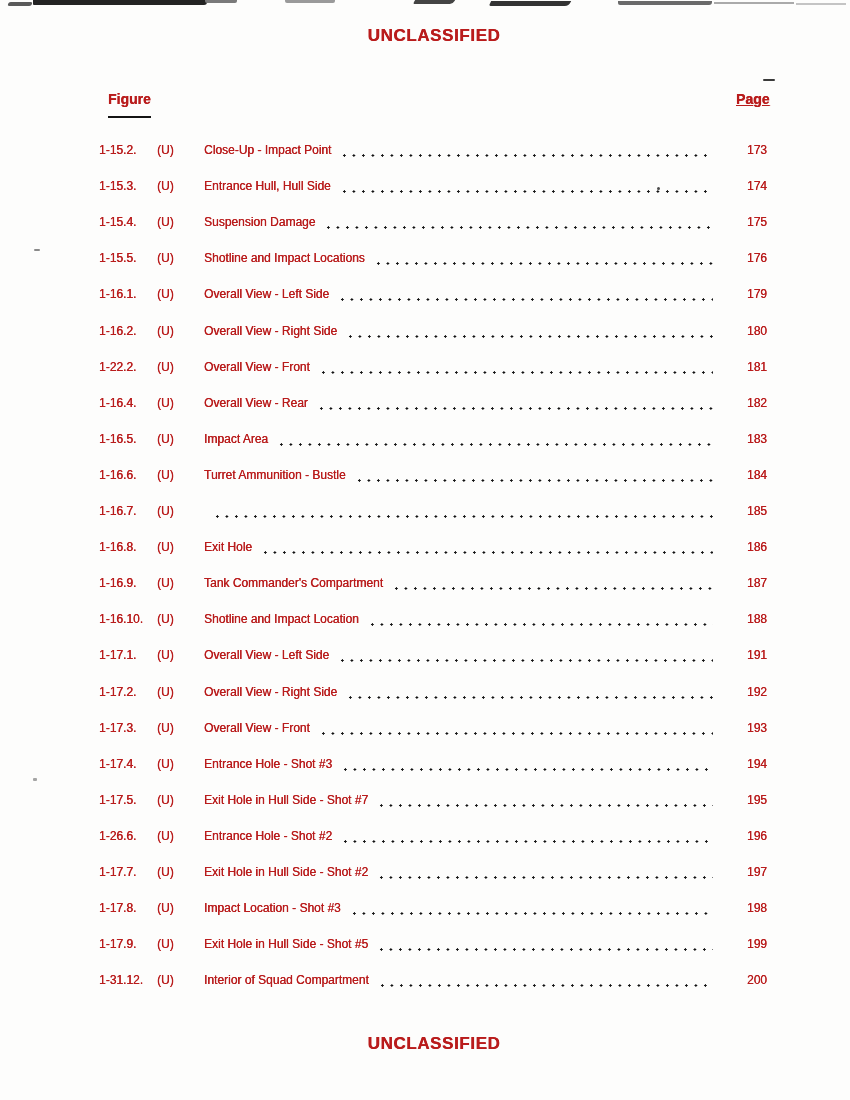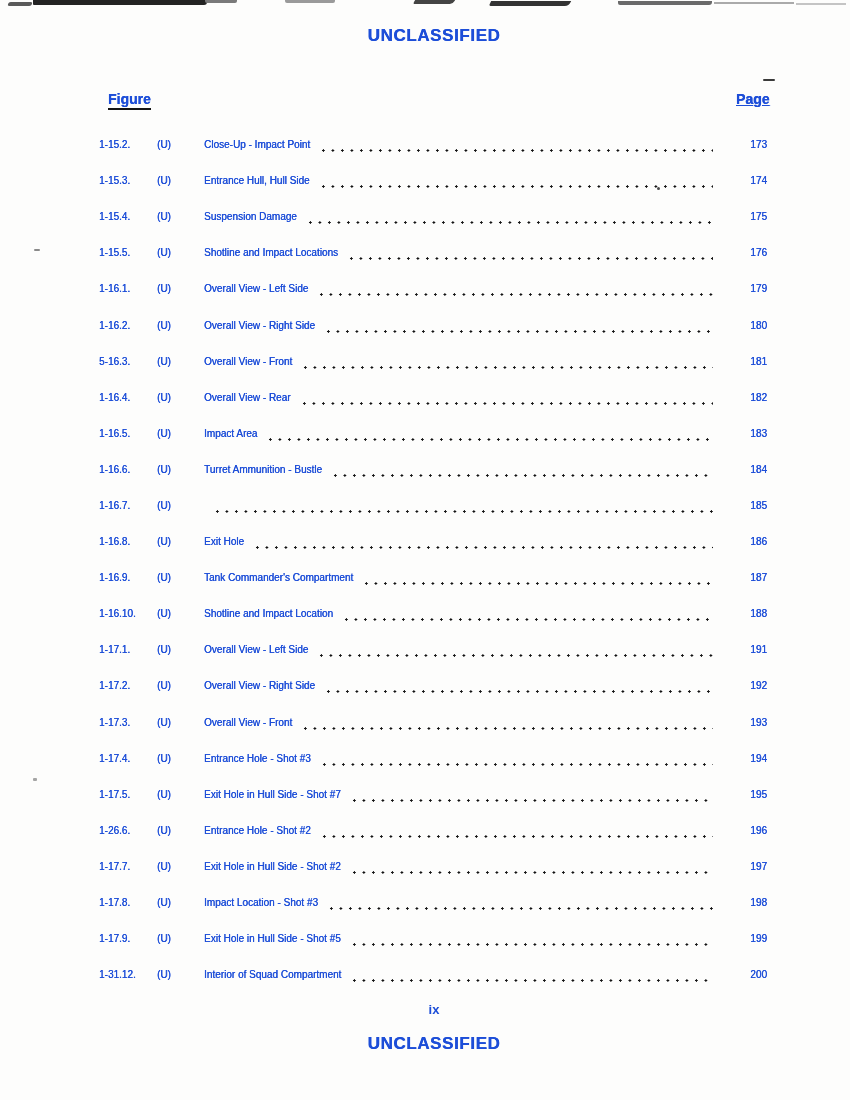--- a/index.html
+++ b/index.html
@@ -4,21 +4,21 @@
 <style>
   html, body { margin: 0; padding: 0; background: #e8e8e8; }
   .page {
     position: relative;
     width: 850px;
     height: 1100px;
     margin: 0 auto;
     background: #fdfdfc;
     overflow: hidden;
     font-family: "Liberation Sans", sans-serif;
-    color: #1d4ed8;
+    color: #b91c1c;
     text-decoration: underline;
   }
 
   
   .art { position: absolute; pointer-events: none; }
   .a1  { left: 8px;   top: 2px;  width: 24px;  height: 4px; background: #5a5a5a; border-radius: 2px; transform: skewX(-20deg); }
   .a2  { left: 33px;  top: 0;    width: 174px; height: 5px; background: #232323; border-radius: 0 0 3px 1px; }
   .a3  { left: 205px; top: 0;    width: 32px;  height: 3px; background: #7a7a7a; border-radius: 0 0 2px 2px; }
   .a4  { left: 285px; top: 0;    width: 50px;  height: 3px; background: #9a9a9a; border-radius: 0 0 2px 2px; }
   .a5  { left: 414px; top: 0;    width: 40px;  height: 4px; background: #444444; border-radius: 0 0 3px 2px; transform: skewX(-30deg); }
@@ -44,38 +44,38 @@
 
   .folio { top: 1002px; font-size: 13px; font-weight: bold; }
 
   .col-header {
     position: absolute;
     top: 91px;
     font-size: 14px;
     font-weight: bold;
     text-shadow: 0.3px 0 0 currentColor;
     border-bottom: 2px solid #141414;
-    padding-bottom: 1px;
+    padding-bottom: 9px;
   }
   .col-header.figure { left: 108px; }
   .col-header.page   { left: 736px; }
 
   .toc-list {
     position: absolute;
     top: 122px;
     left: 99px;
     width: 668px;
   }
   .toc-row {
     display: flex;
-    align-items: center;
+    align-items: flex-end;
     box-sizing: border-box;
     height: 36.1px;
     padding-top: 10px;
-    font-size: 10px;
+    font-size: 12px;
     line-height: 16px;
     white-space: nowrap;
     text-shadow: 0.3px 0 0 currentColor;
   }
   .fig   { min-width: 58px; flex-shrink: 0; }
   .cls   { min-width: 47px; flex-shrink: 0; }
   .title { flex-shrink: 0; }
   .leader {
     flex: 1;
     height: 16px;
@@ -155,21 +155,21 @@
 
   <div class="toc-row">
     <span class="fig">1-16.2.</span>
     <span class="cls">(U)</span>
     <span class="title">Overall View - Right Side</span>
     <span class="leader"></span>
     <span class="pagenum">180</span>
   </div>
 
   <div class="toc-row">
-    <span class="fig">5-16.3.</span>
+    <span class="fig">1-22.2.</span>
     <span class="cls">(U)</span>
     <span class="title">Overall View - Front</span>
     <span class="leader"></span>
     <span class="pagenum">181</span>
   </div>
 
   <div class="toc-row">
     <span class="fig">1-16.4.</span>
     <span class="cls">(U)</span>
     <span class="title">Overall View - Rear</span>
@@ -298,16 +298,15 @@
 
   <div class="toc-row">
     <span class="fig">1-31.12.</span>
     <span class="cls">(U)</span>
     <span class="title">Interior of Squad Compartment</span>
     <span class="leader"></span>
     <span class="pagenum">200</span>
   </div>
 </div>
 
-  <div class="centered folio">ix</div>
 
   <div class="centered banner banner-bottom">UNCLASSIFIED</div>
 </div>
 
 </body></html>

